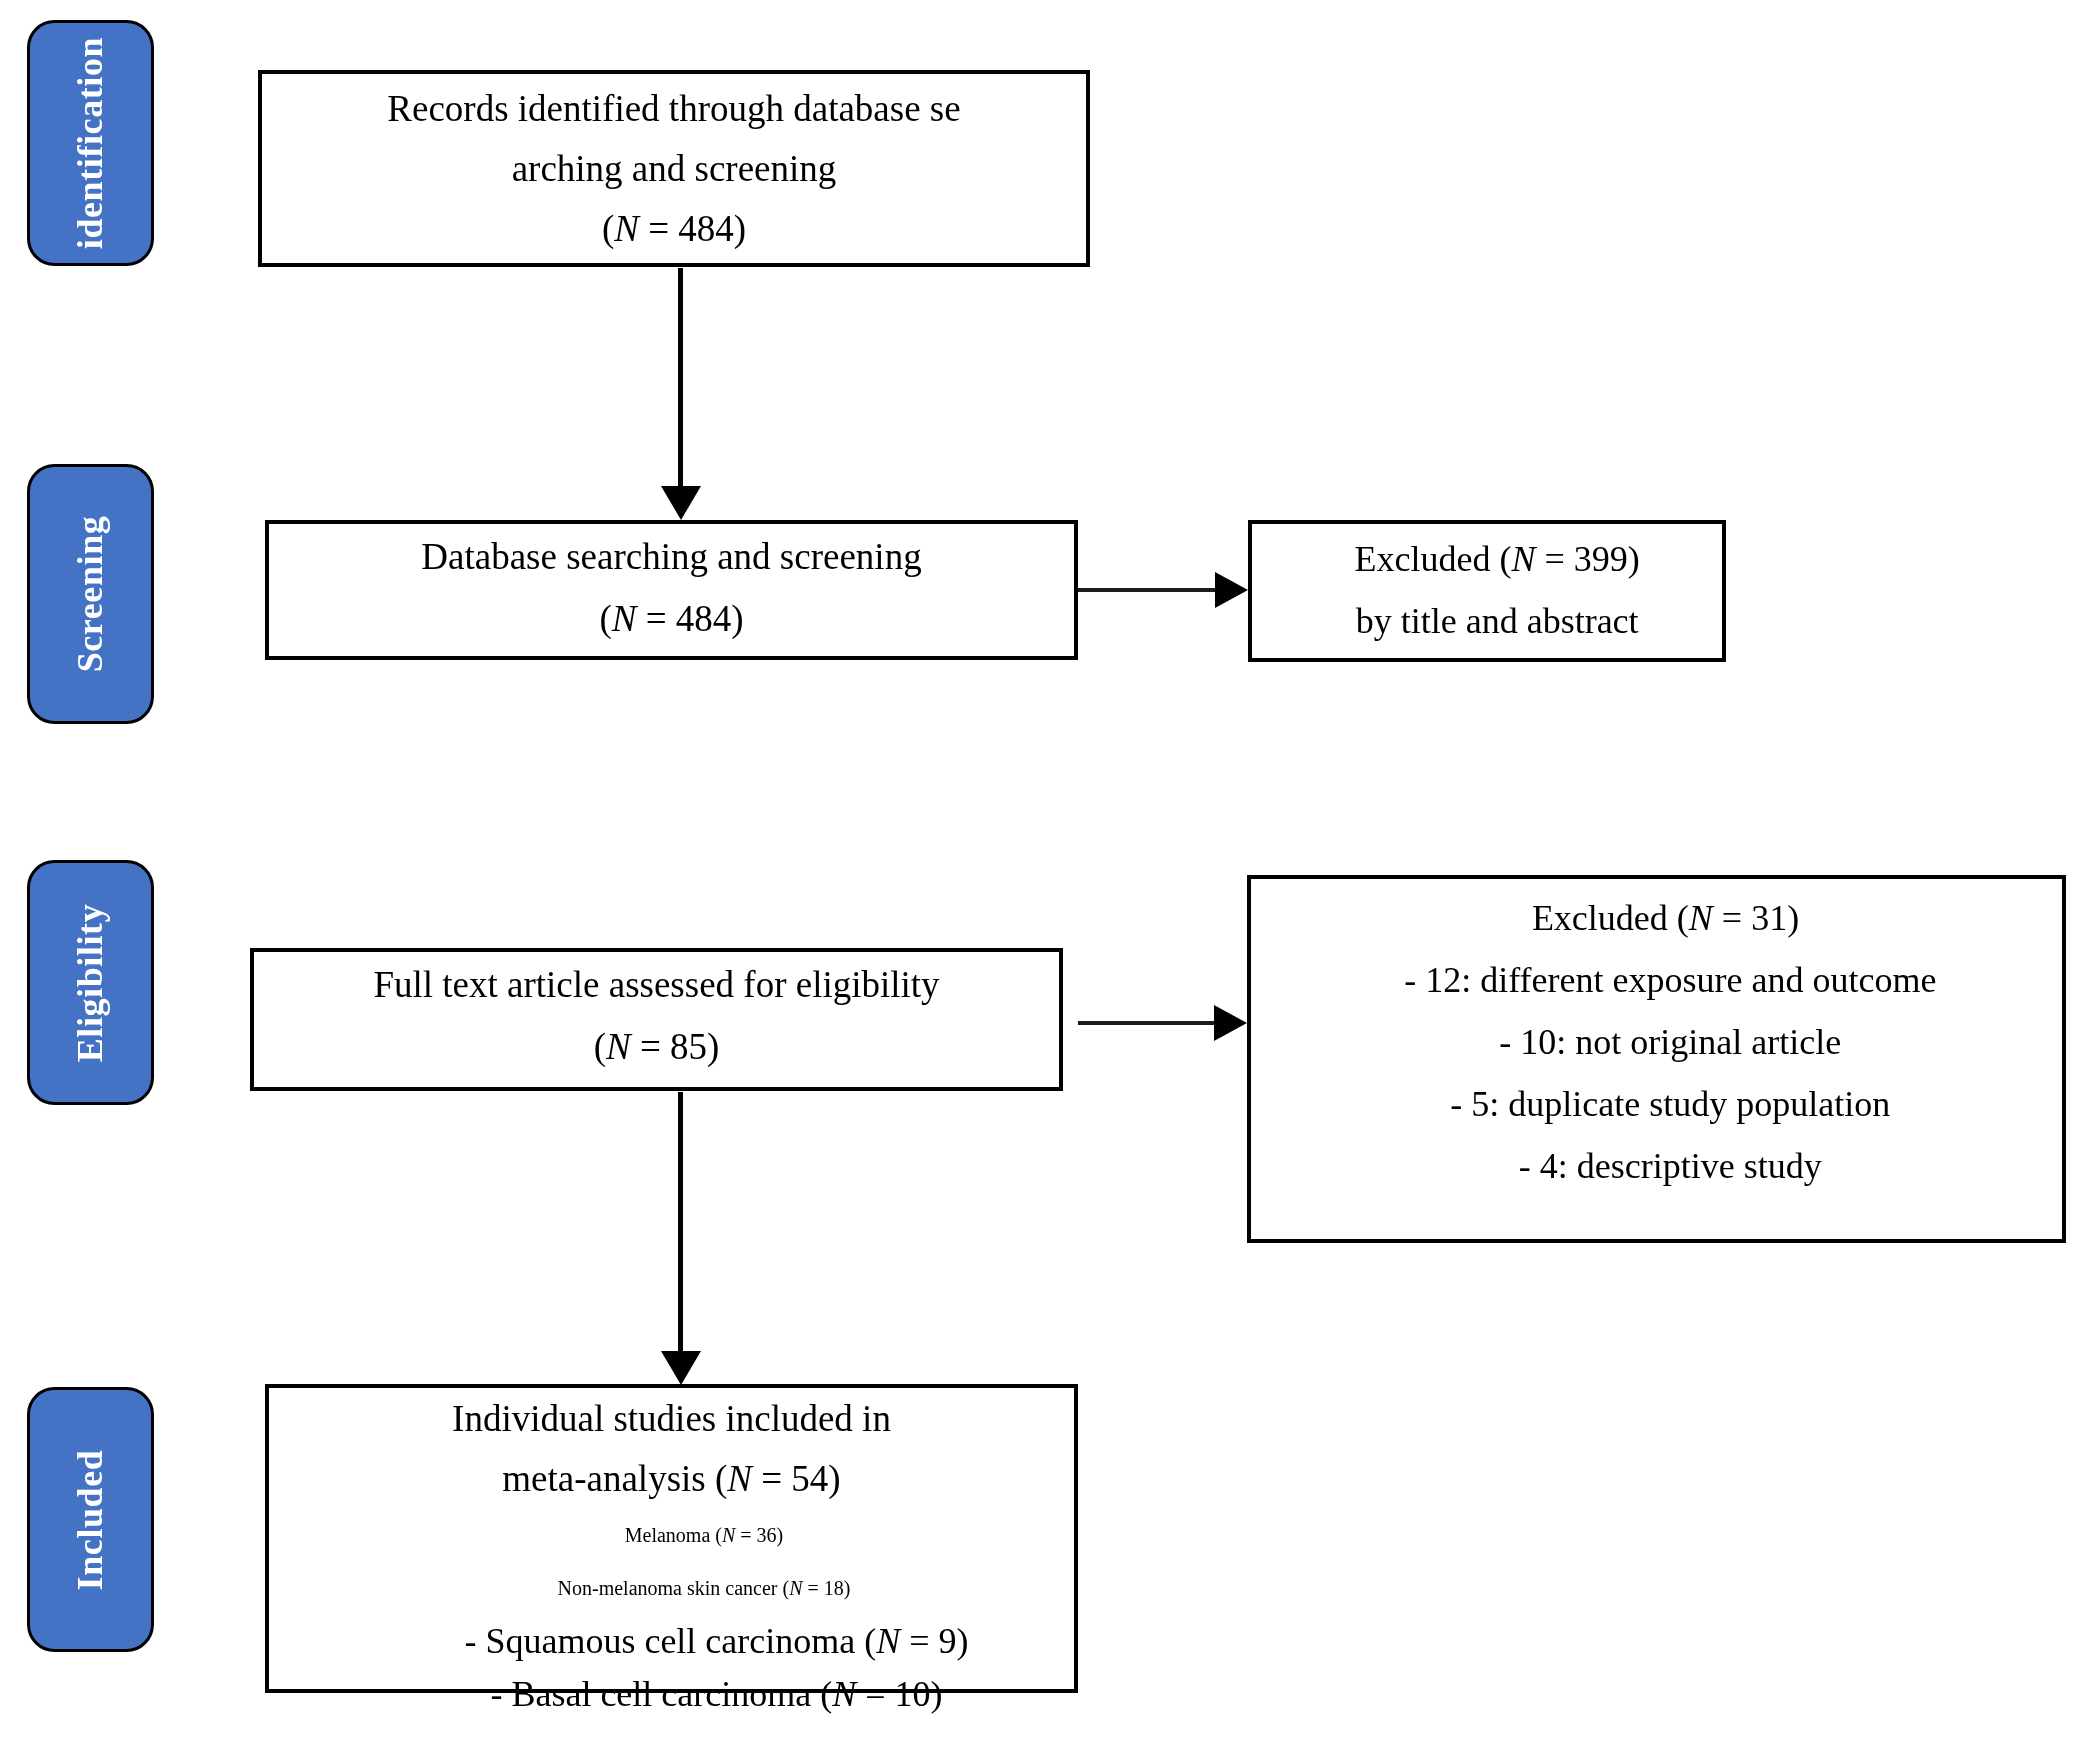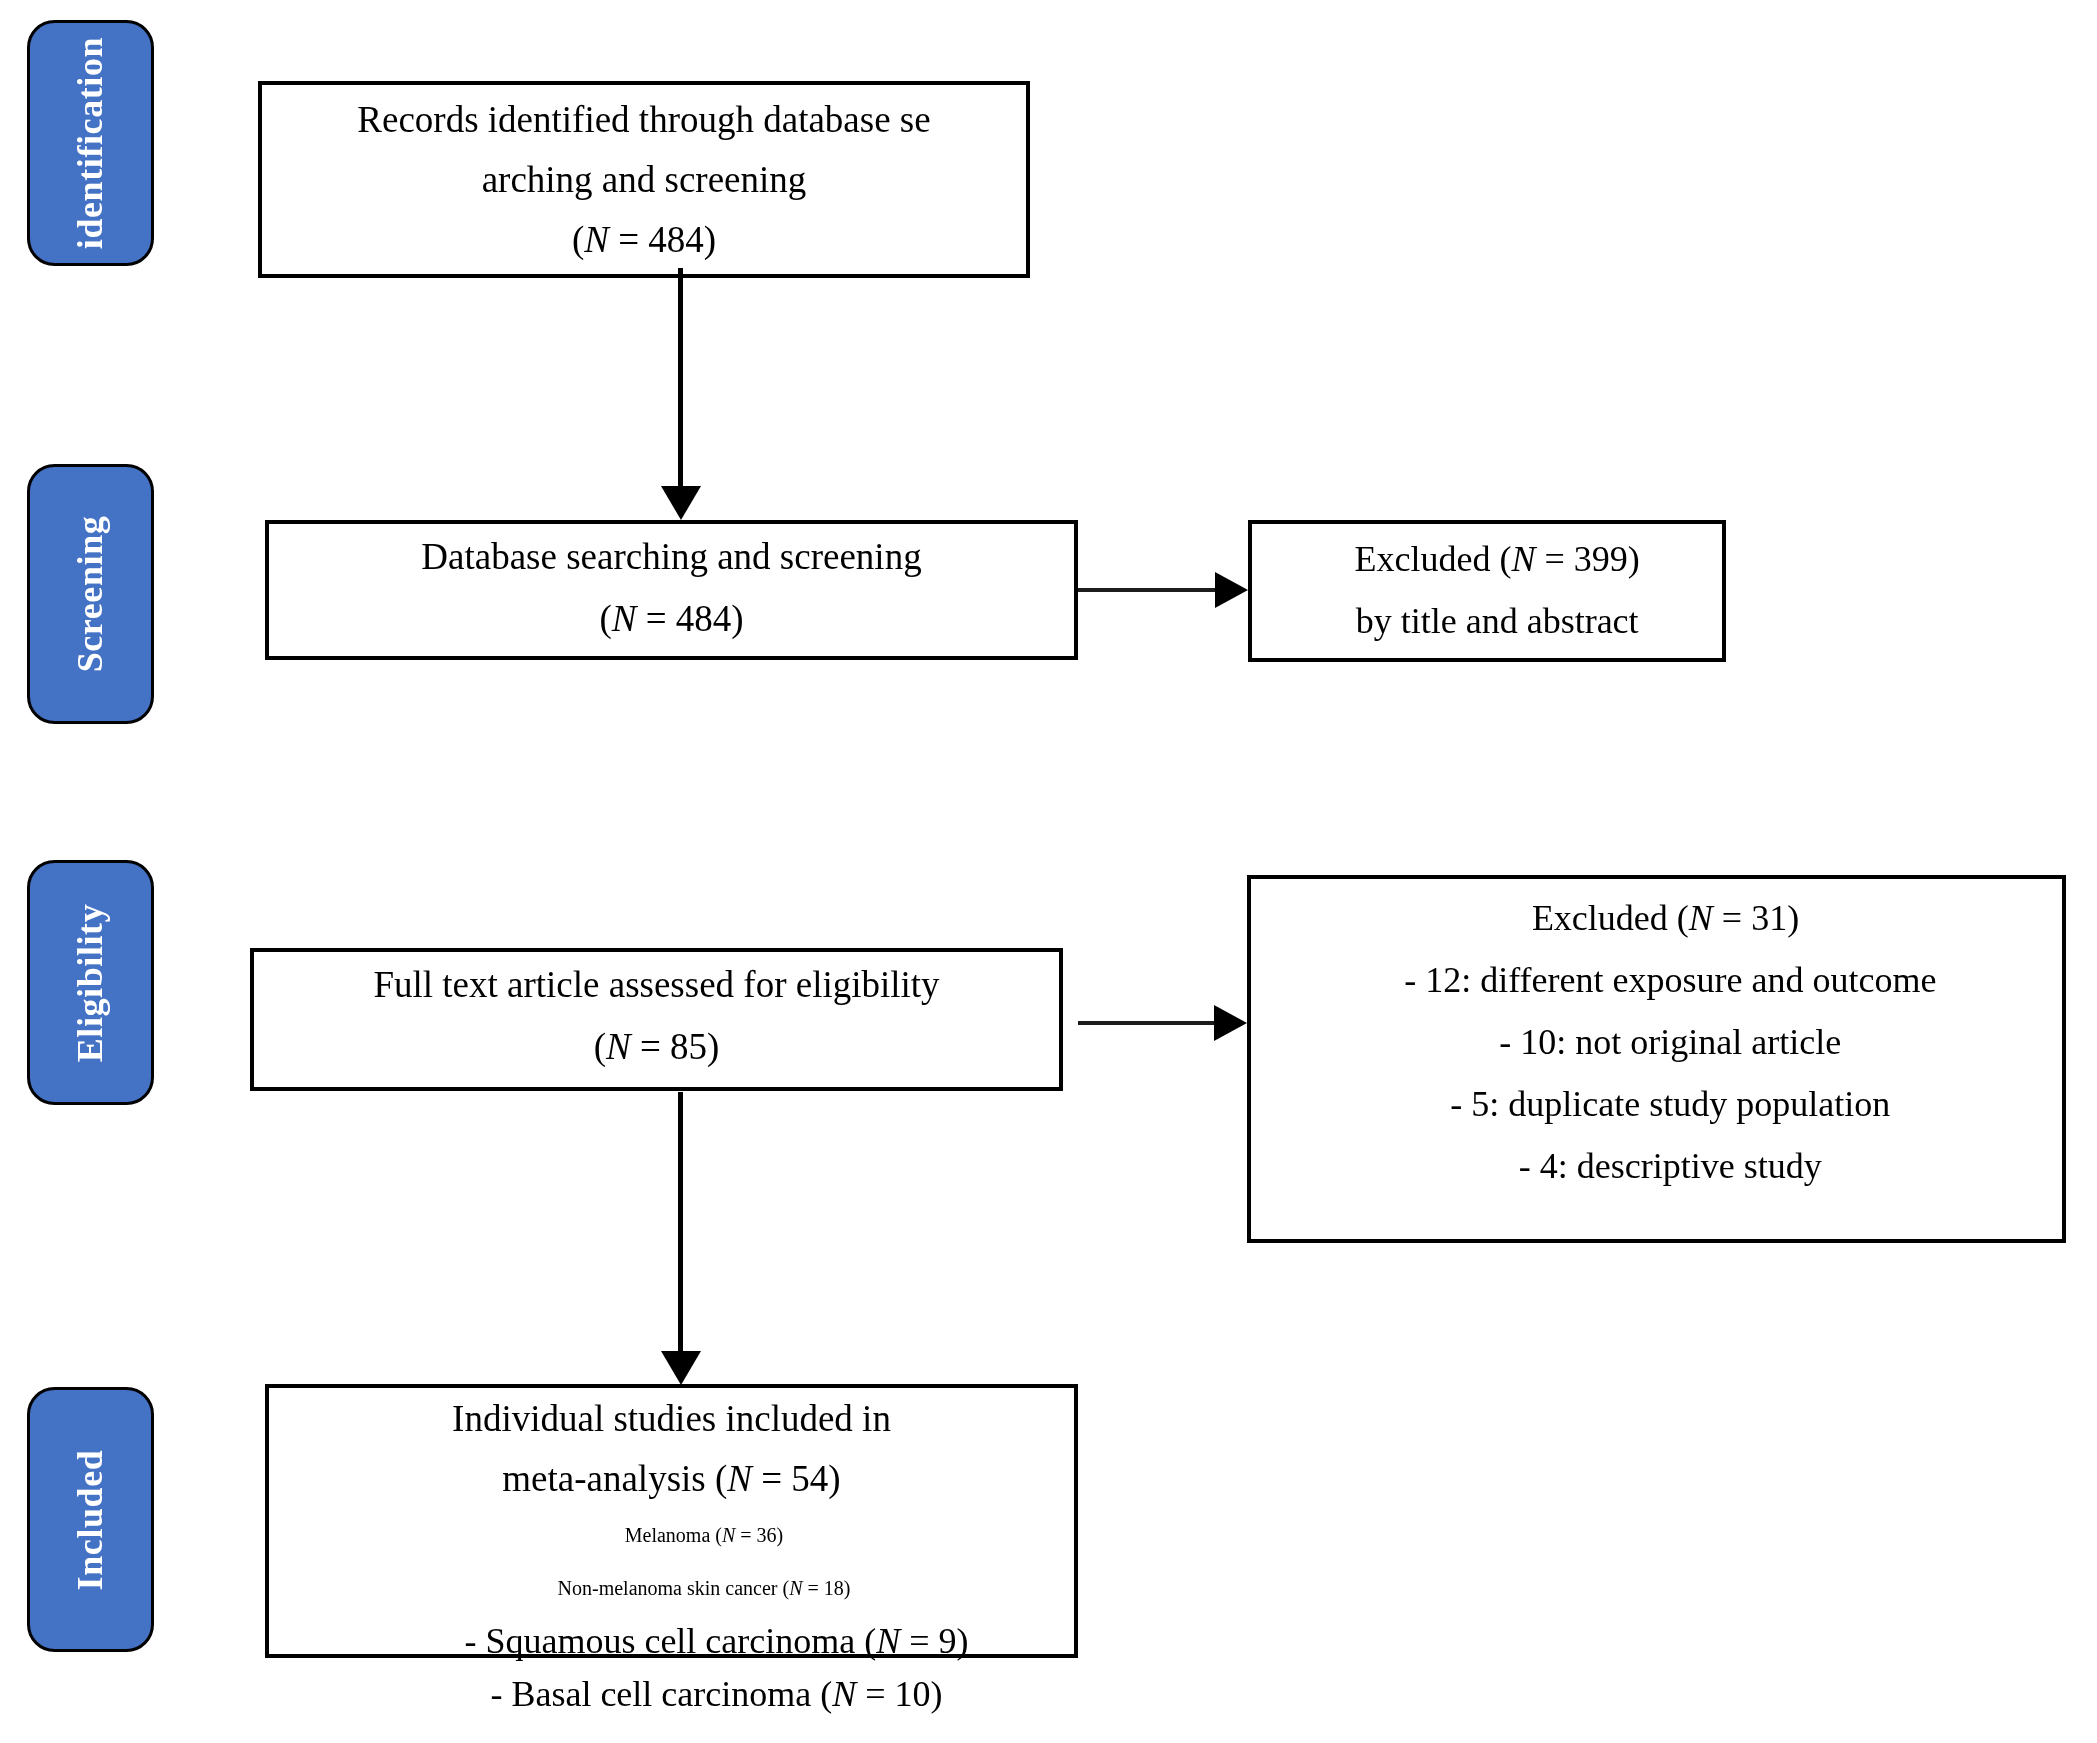--- a/index.html
+++ b/index.html
@@ -59,21 +59,21 @@
   <div class="stage" style="top:464px;height:260px;">
     <span class="vtxt">Screening</span>
   </div>
   <div class="stage" style="top:860px;height:245px;">
     <span class="vtxt">Eligibility</span>
   </div>
   <div class="stage" style="top:1387px;height:265px;">
     <span class="vtxt">Included</span>
   </div>
 
-  <div class="box b1" style="left:258px;top:81px;width:772px;height:197px;">
+  <div class="box b1" style="left:258px;top:70px;width:832px;height:197px;">
     <div class="ln c">Records identified through database se</div>
     <div class="ln c">arching and screening</div>
     <div class="ln c"><span>(</span><span class="n">N</span><span> = 484)</span></div>
   </div>
 
   <div class="varrow" style="left:661px;top:268px;">
     <div class="vline" style="height:218px;"></div>
     <div class="vhead"></div>
   </div>
 
@@ -108,21 +108,21 @@
     <div class="ln item">- 10: not original article</div>
     <div class="ln item">- 5: duplicate study population</div>
     <div class="ln item">- 4: descriptive study</div>
   </div>
 
   <div class="varrow" style="left:661px;top:1092px;">
     <div class="vline" style="height:259px;"></div>
     <div class="vhead"></div>
   </div>
 
-  <div class="box b4" style="left:265px;top:1384px;width:813px;height:274px;">
+  <div class="box b4" style="left:265px;top:1384px;width:813px;height:309px;">
     <div class="ln c big">Individual studies included in</div>
     <div class="ln c big"><span>meta-analysis (</span><span class="n">N</span><span> = 54)</span></div>
     <div class="ln sm"><span>Melanoma (</span><span class="n">N</span><span> = 36)</span></div>
     <div class="ln sm"><span>Non-melanoma skin cancer (</span><span class="n">N</span><span> = 18)</span></div>
     <div class="ln sm2"><span>- Squamous cell carcinoma (</span><span class="n">N</span><span> = 9)</span></div>
     <div class="ln sm2"><span>- Basal cell carcinoma (</span><span class="n">N</span><span> = 10)</span></div>
   </div>
 
 </div>
 

